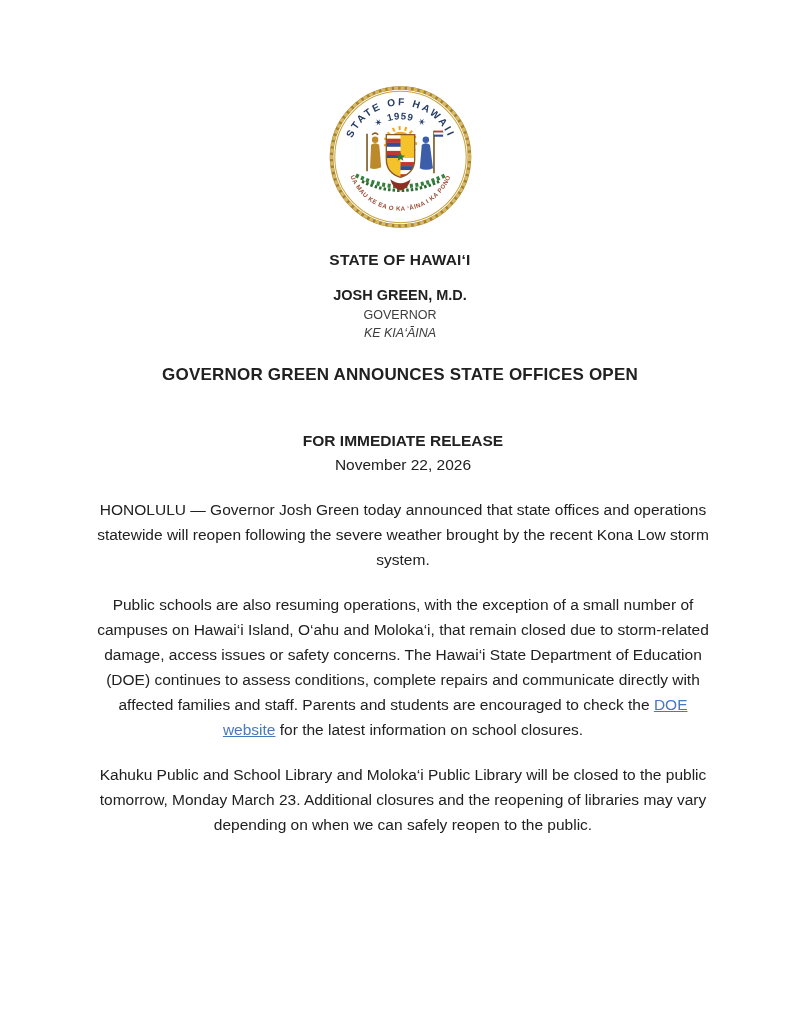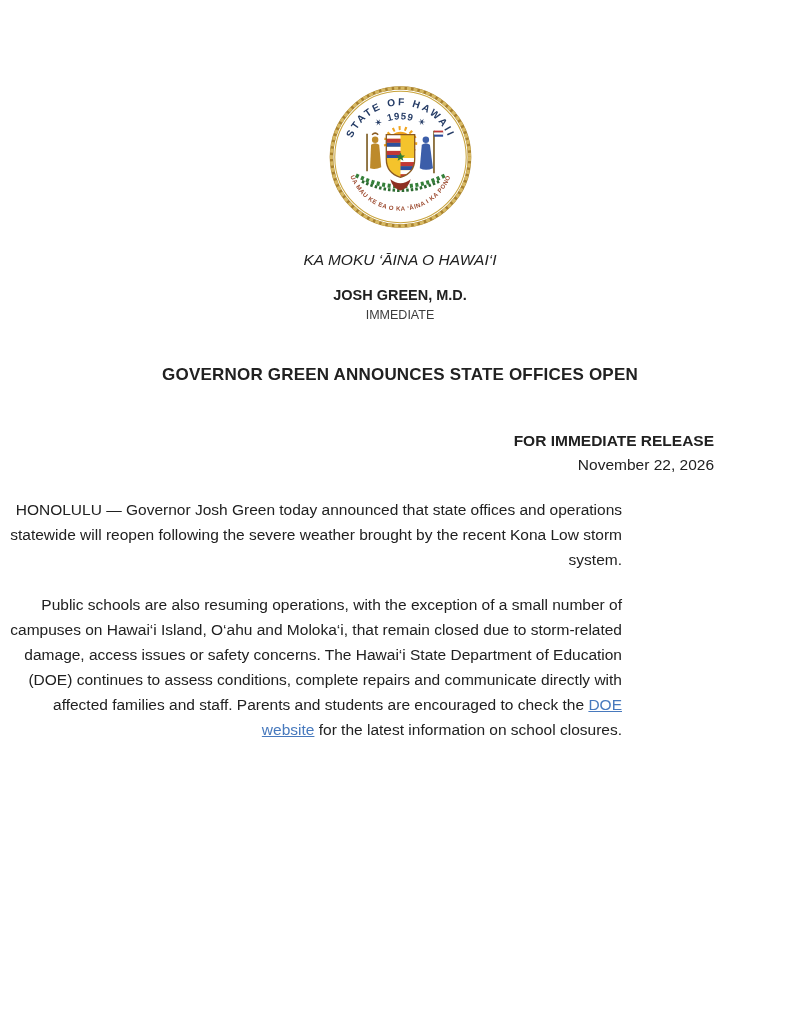--- a/index.html
+++ b/index.html
@@ -18,27 +18,27 @@
 
   .state-block { margin-top:20px; }
   .state-en  { font-size:15.5px; font-weight:bold; line-height:24px; letter-spacing:.2px; }
   .state-haw { font-size:15.5px; font-style:italic; line-height:24px; }
 
   .gov-block { margin-top:13px; }
   .gov-name      { font-size:14.5px; font-weight:bold; line-height:21px; }
   .gov-title     { font-size:12.5px; line-height:18px; color:#3c3c3c; }
   .gov-title-haw { font-size:12.5px; font-style:italic; line-height:18px; color:#3c3c3c; }
 
-  .title-block { margin-top:37px; font-size:17px; font-weight:bold; line-height:28px; letter-spacing:.2px; }
+  .title-block { margin-top:19px; font-size:17px; font-weight:bold; line-height:28px; letter-spacing:.2px; }
 
-  .release-block { margin:40px 0 12px 92px; width:622px; text-align:right; }
+  .release-block { margin:40px 0 12px 92px; width:622px; text-align:center; }
   .release-label { font-size:15.5px; font-weight:bold; line-height:24px; }
   .release-date  { font-size:15.5px; line-height:24px; }
 
-  .body-col { width:622px; text-align:right;
+  .body-col { margin-left:92px; width:622px; text-align:center;
               font-size:15.5px; line-height:25px; }
   .body-col p { margin:20px 0 0 0; }
 
   a.doc-link { color:#4779bd; text-decoration:underline; cursor:pointer; }
 </style>
 </head>
 <body>
 
 <div class="doc">
 
@@ -109,39 +109,43 @@
 
       <path d="M60 92 Q70 100 80 92 Q78 101 70 103 Q62 101 60 92 Z" fill="#8e2f23"></path>
 
       <text font-size="6" font-weight="bold" fill="#9c4a2f" letter-spacing="0.5">
         <textPath href="#arc-bottom" startOffset="50%" text-anchor="middle">UA MAU KE EA O KA ʻĀINA I KA PONO</textPath>
       </text>
     </svg>
   </div>
 
   <div class="center-col state-block">
-    <div class="state-haw">KA MOKU ‘ĀINA O HAWAI‘I</div>
+    <div class="state-en">STATE OF HAWAI‘I</div>
   </div>
 
   <div class="center-col gov-block">
     <div class="gov-name">JOSH GREEN, M.D.</div>
-    <div class="gov-title">IMMEDIATE</div>
+    <div class="gov-title">GOVERNOR</div>
+    <div class="gov-title-haw">KE KIA‘ĀINA</div>
   </div>
 
   <div class="center-col title-block">
     <div>GOVERNOR GREEN ANNOUNCES STATE OFFICES OPEN</div>
   </div>
 
   <div class="release-block">
     <div class="release-label">FOR IMMEDIATE RELEASE</div>
     <div class="release-date">November 22, 2026</div>
   </div>
 
   <div class="body-col">
     <p>
       <span>HONOLULU — Governor Josh Green today announced that state offices and operations statewide will reopen following the severe weather brought by the recent Kona Low storm system.</span>
     </p>
     <p>
       <span>Public schools are also resuming operations, with the exception of a small number of campuses on Hawai‘i Island, O‘ahu and Moloka‘i, that remain closed due to storm-related damage, access issues or safety concerns. The Hawai‘i State Department of Education (DOE) continues to assess conditions, complete repairs and communicate directly with affected families and staff. Parents and students are encouraged to check the </span><a class="doc-link" href="#">DOE website</a><span> for the latest information on school closures.</span>
     </p>
+    <p>
+      <span>Kahuku Public and School Library and Moloka‘i Public Library will be closed to the public tomorrow, Monday March 23. Additional closures and the reopening of libraries may vary depending on when we can safely reopen to the public.</span>
+    </p>
   </div>
 
 </div>
 
 </body></html>

